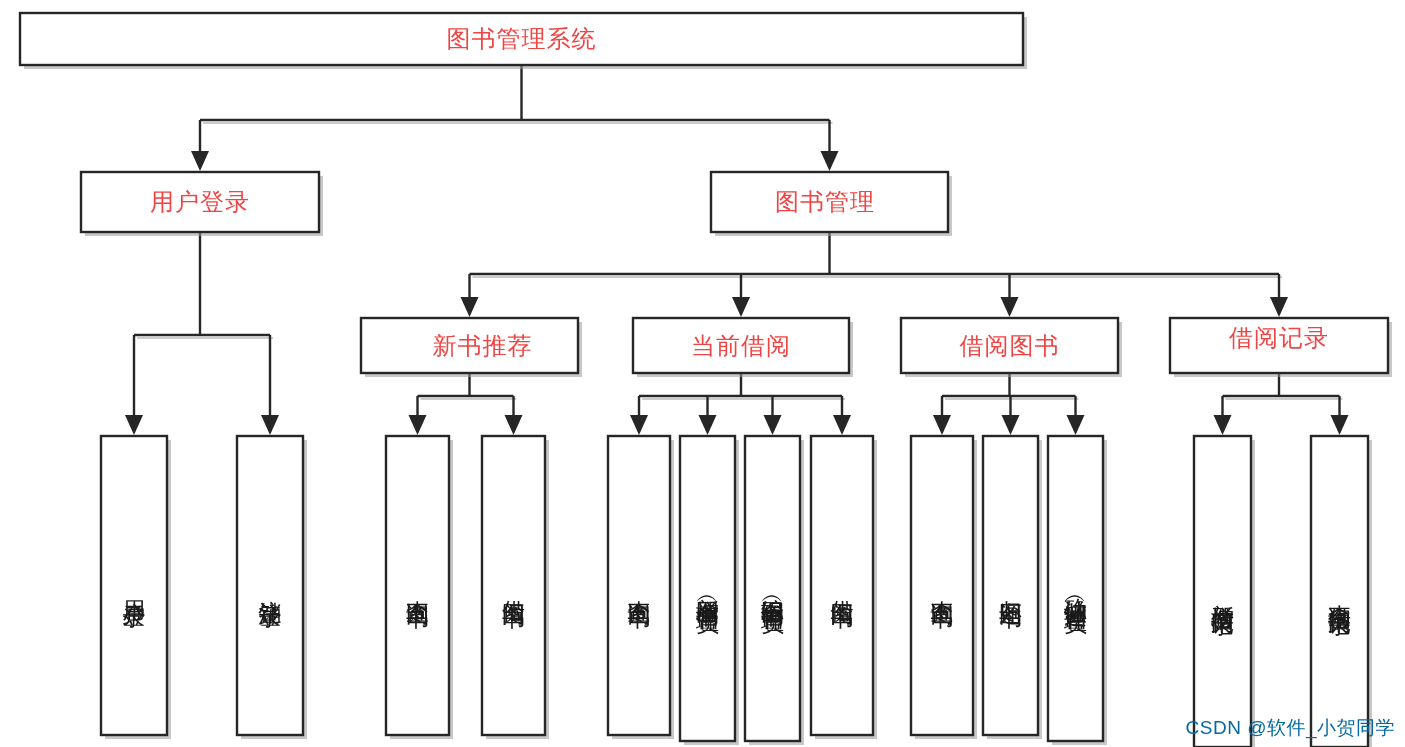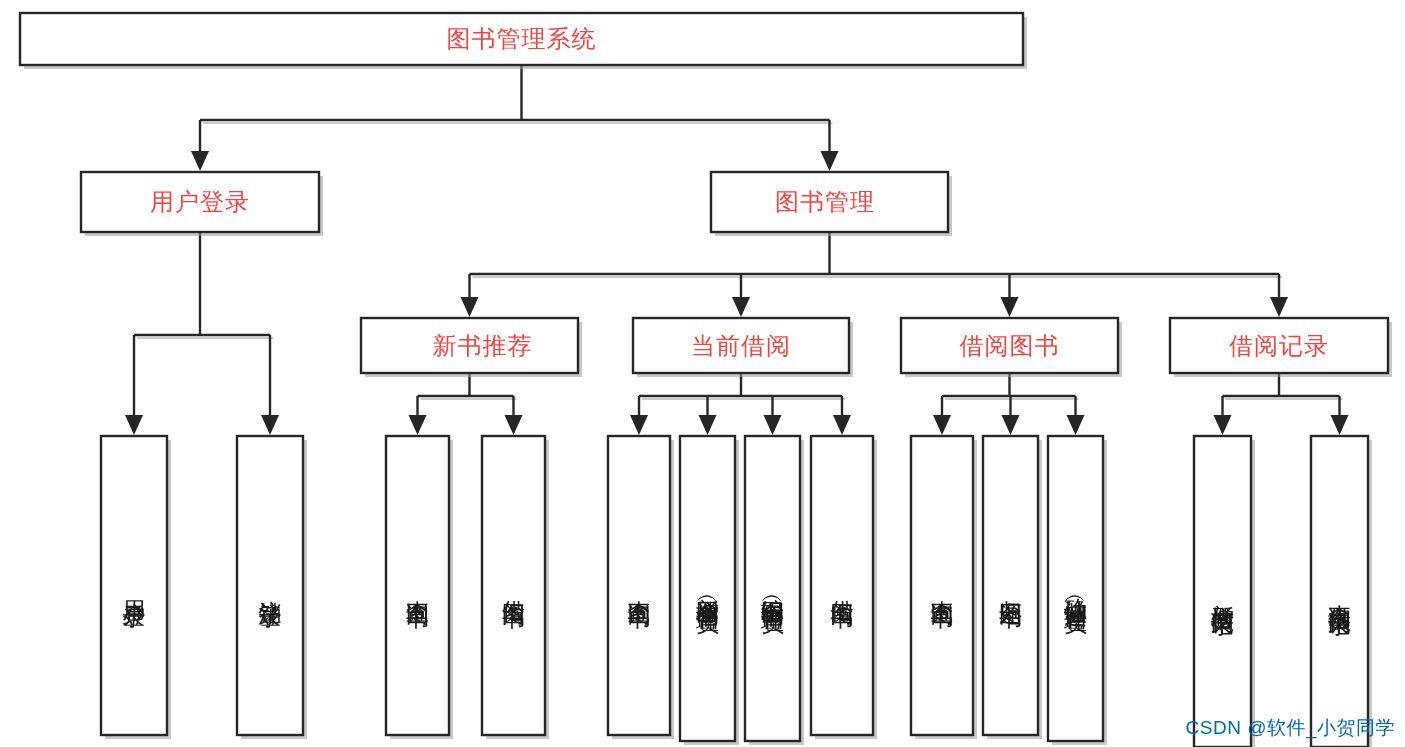--- a/index.html
+++ b/index.html
@@ -214,21 +214,21 @@
       </div>
       <div class="horiz-text-holder" style="left: 374px; top: 318px; width: 217px; height: 55px;">
         <div class="horiz-text">新书推荐</div>
       </div>
       <div class="horiz-text-holder" style="left: 633px; top: 318px; width: 216px; height: 55px;">
         <div class="horiz-text">当前借阅</div>
       </div>
       <div class="horiz-text-holder" style="left: 901px; top: 318px; width: 217px; height: 55px;">
         <div class="horiz-text">借阅图书</div>
       </div>
-      <div class="horiz-text-holder" style="left: 1170px; top: 318px; width: 218px; height: 55px;">
+      <div class="horiz-text-holder" style="left: 1170px; top: 310px; width: 218px; height: 55px;">
         <div class="horiz-text">借阅记录</div>
       </div>
       <div class="vert-text-holder" style="left: 101px; top: 436px; width: 66px; height: 299px; align-items: center;">
         <div class="vert-text">用户登录</div>
       </div>
       <div class="vert-text-holder" style="left: 237px; top: 436px; width: 66px; height: 299px; align-items: center;">
         <div class="vert-text">注销登录</div>
       </div>
       <div class="vert-text-holder" style="left: 386px; top: 436px; width: 63px; height: 299px; align-items: center;">
         <div class="vert-text">查询图书</div>

